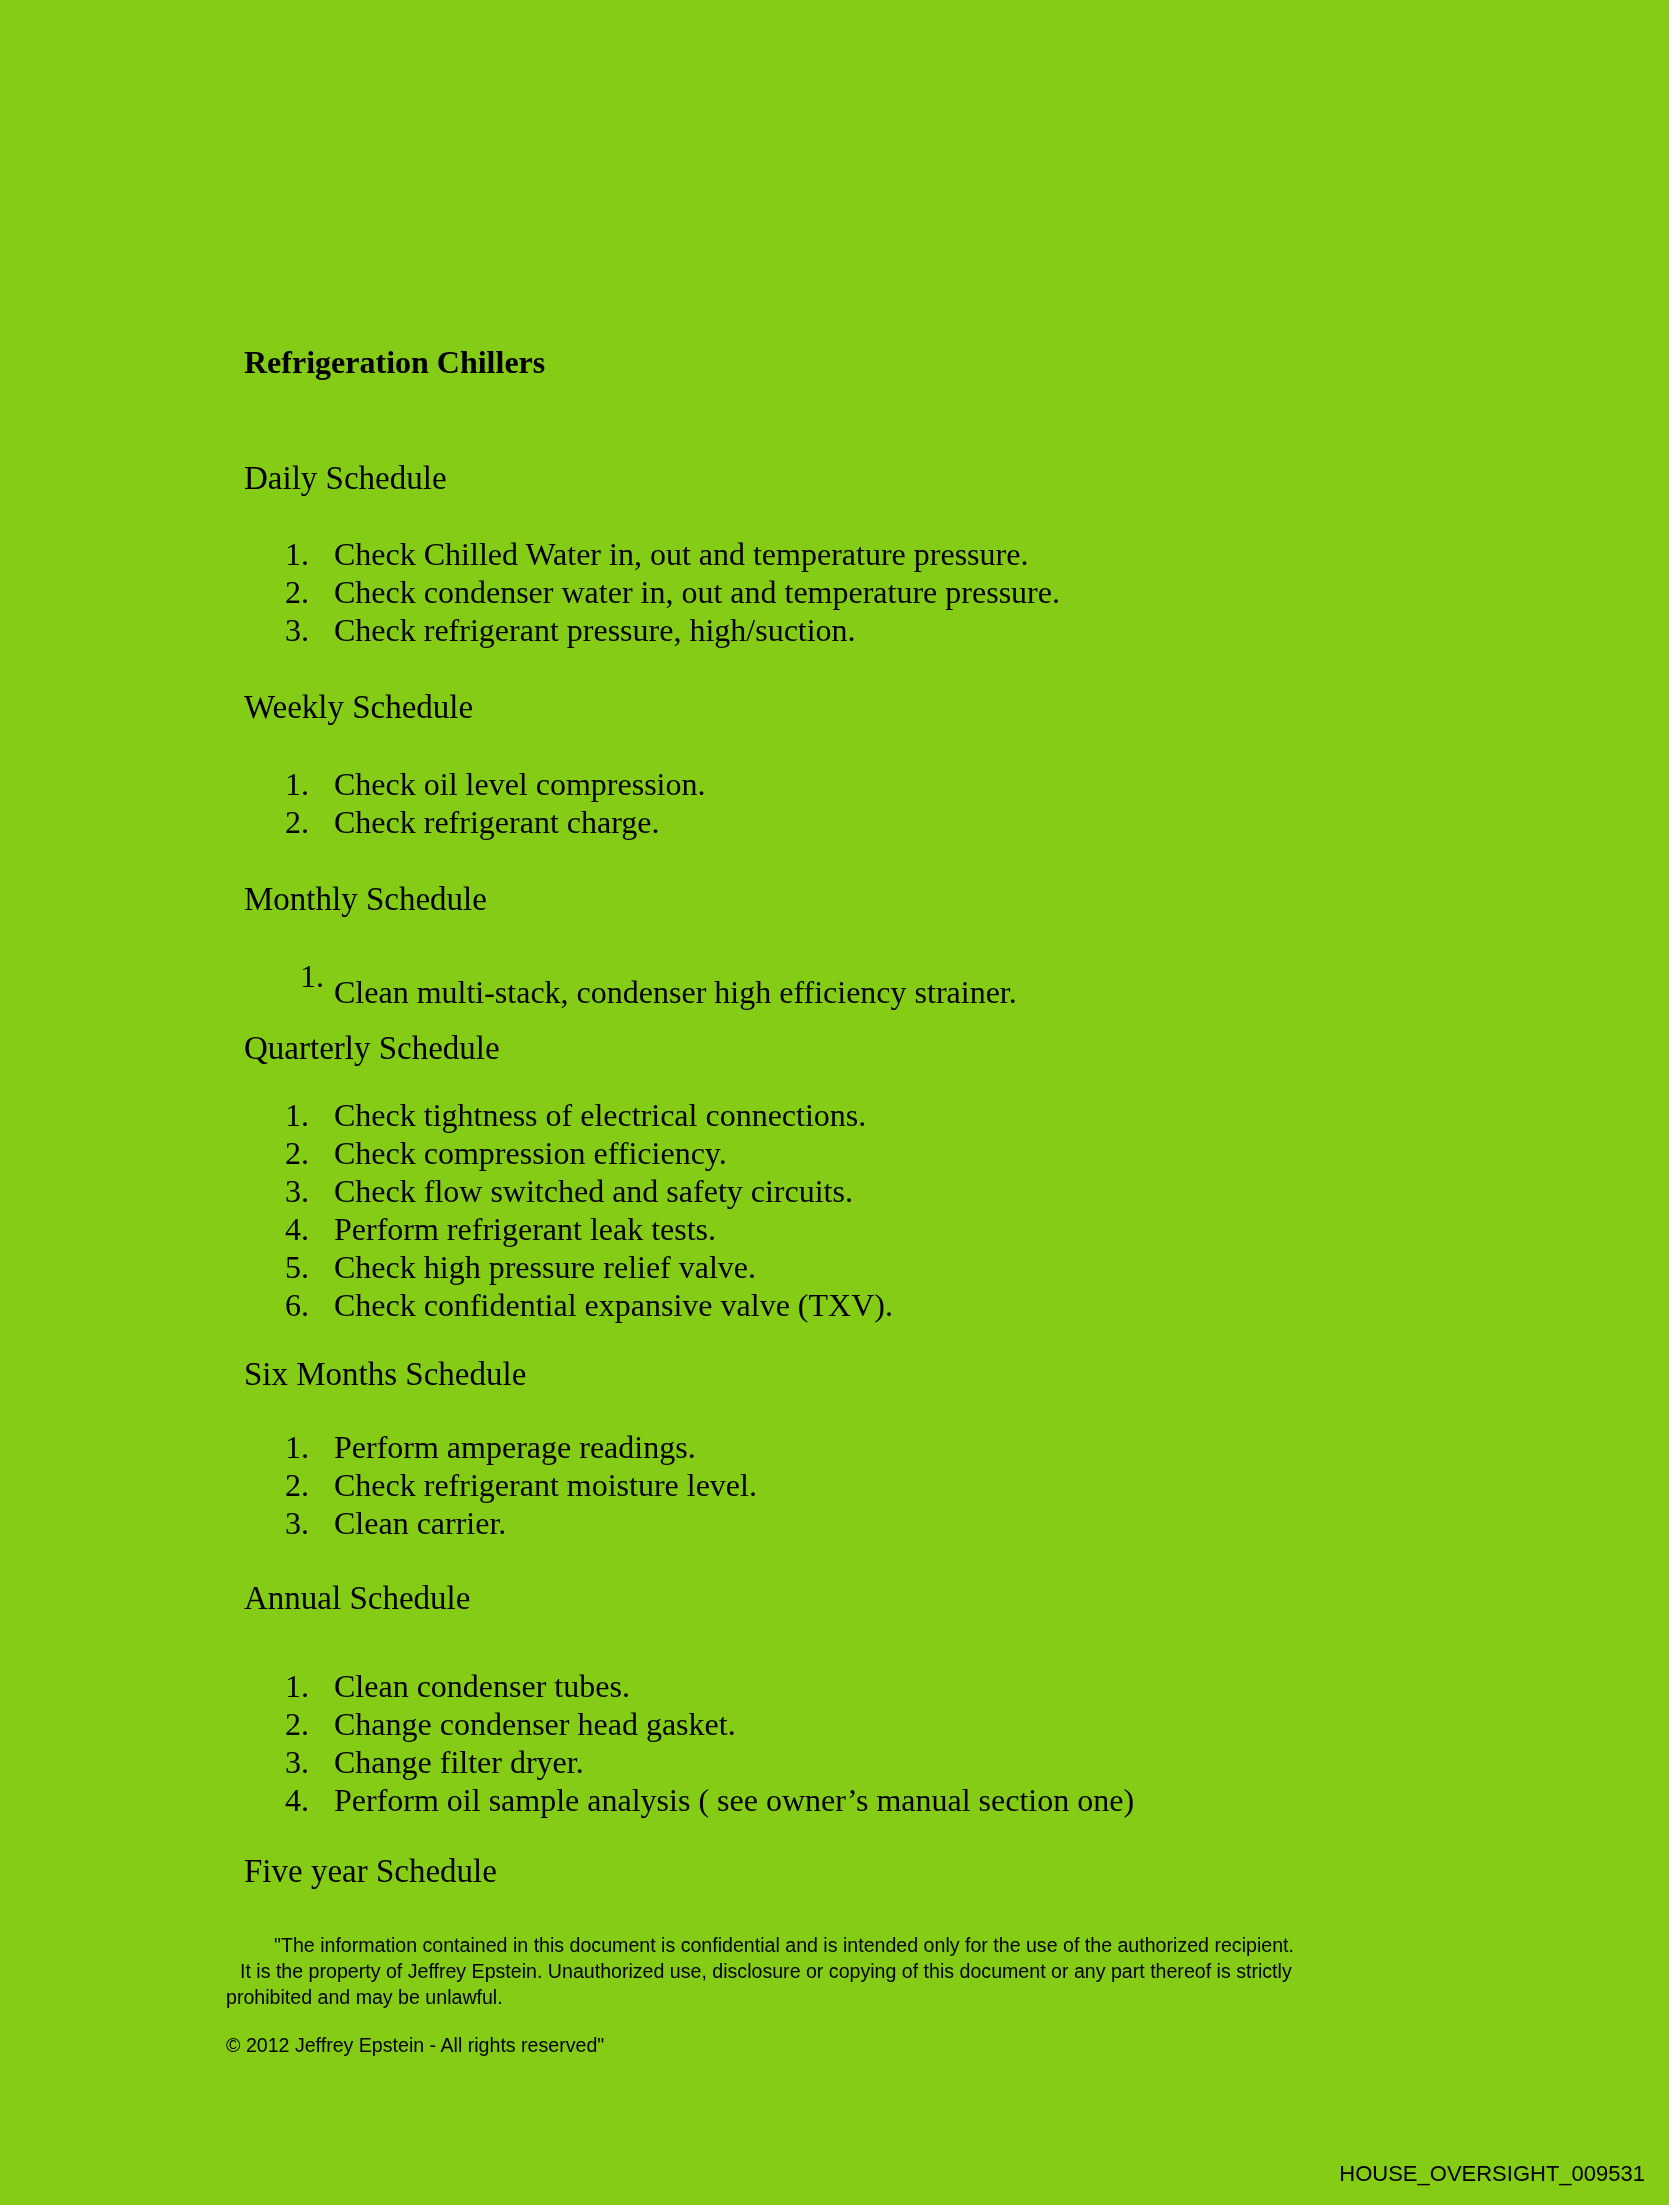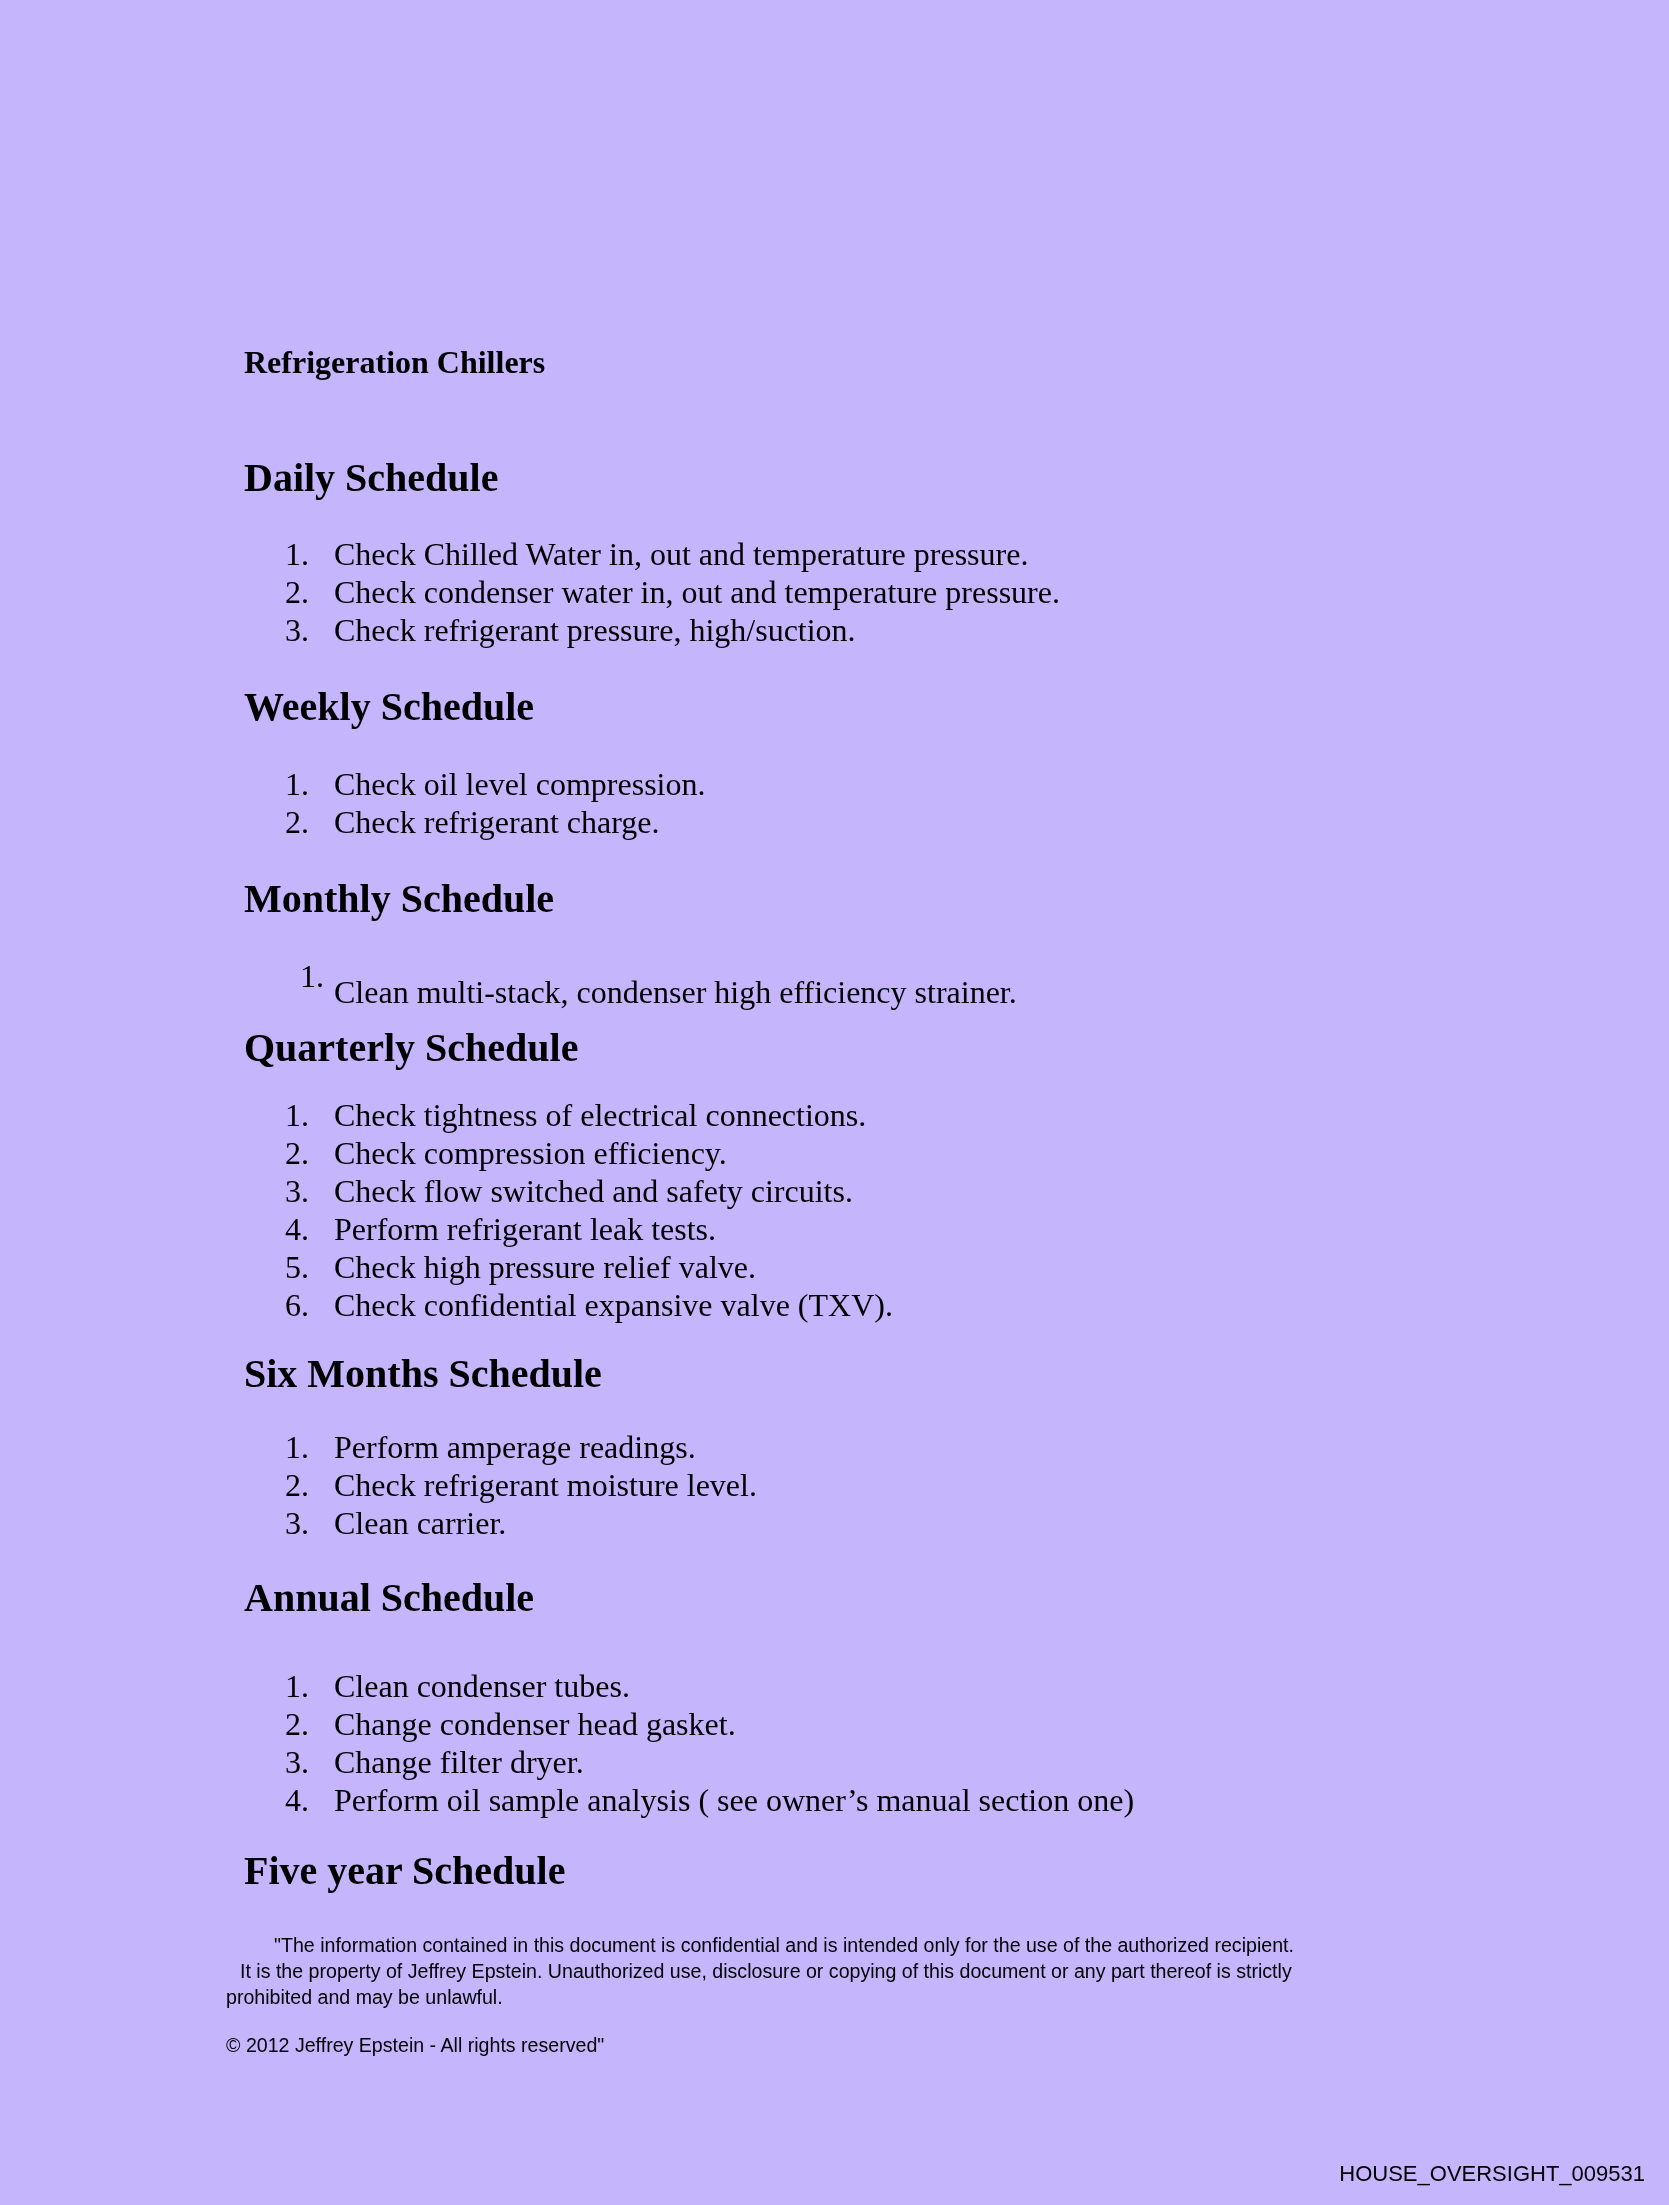--- a/index.html
+++ b/index.html
@@ -4,40 +4,40 @@
 <style>
   html, body {
     margin: 0;
     padding: 0;
     background: #ffffff;
   }
   .page {
     position: relative;
     width: 1669px;
     height: 2205px;
-    background: #c4b5fd;
+    background: #84cc16;
     color: #000000;
     font-family: "Liberation Serif", serif;
     overflow: hidden;
   }
   .doc-title {
     position: absolute;
     left: 244px;
     top: 343px;
     font-size: 32px;
     line-height: 38px;
     font-weight: 700;
     white-space: nowrap;
   }
   .section-heading {
     position: absolute;
     left: 244px;
-    font-size: 40px;
+    font-size: 33px;
     line-height: 38px;
-    font-weight: 700;
+    font-weight: 400;
     white-space: nowrap;
   }
   .h-daily     { top: 459px; }
   .h-weekly    { top: 688px; }
   .h-monthly   { top: 880px; }
   .h-quarterly { top: 1029px; }
   .h-six       { top: 1355px; }
   .h-annual    { top: 1579px; }
   .h-five      { top: 1852px; }
 

